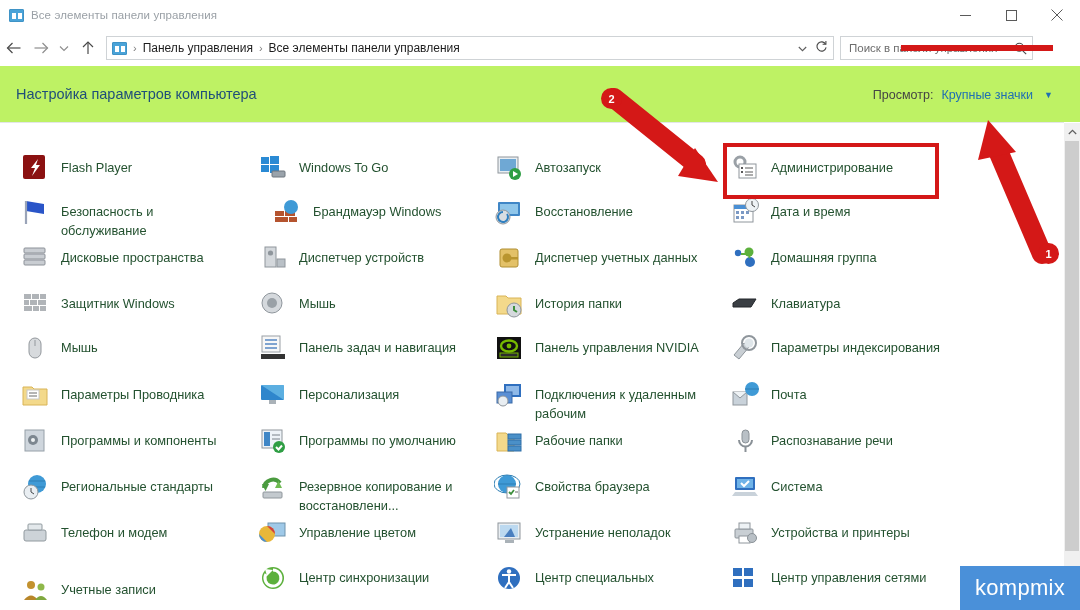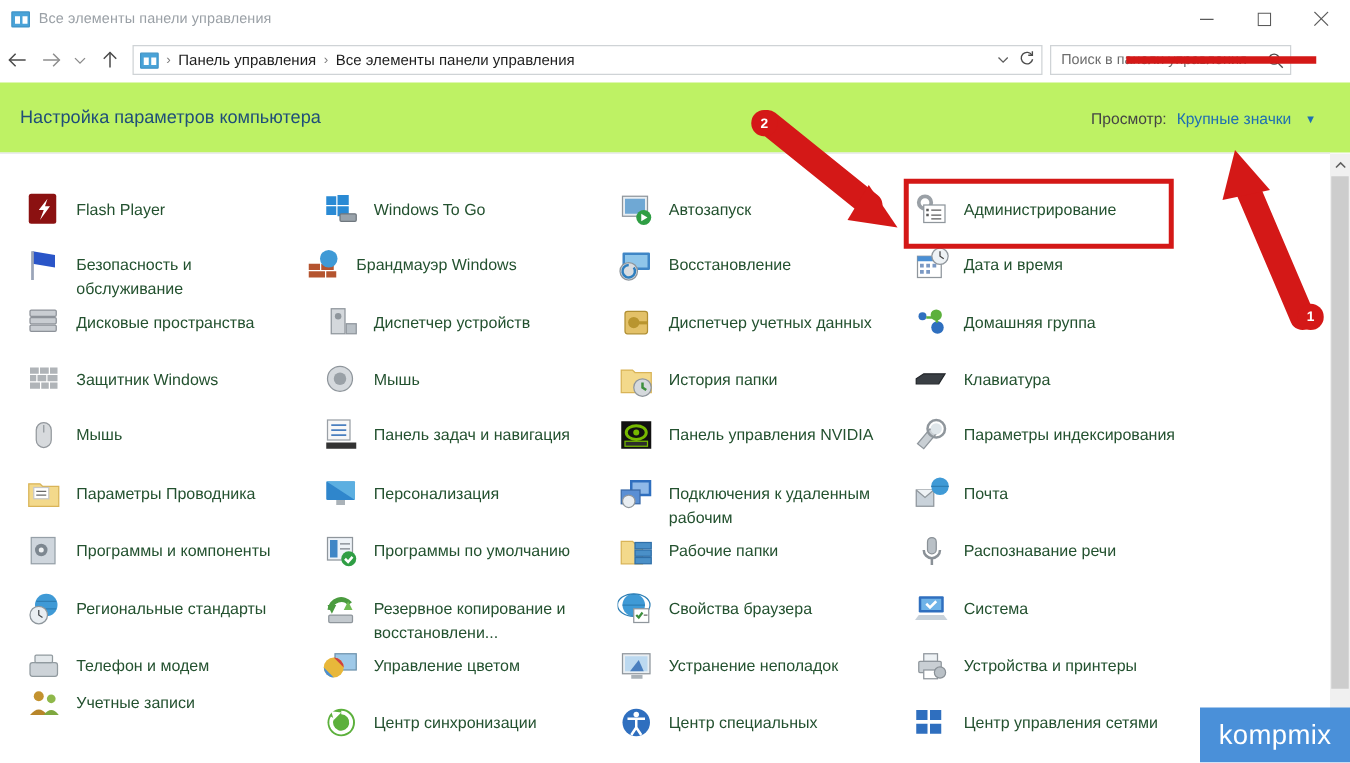--- a/index.html
+++ b/index.html
@@ -318,42 +318,42 @@
           </svg></span>
         <span class="lbl">Региональные стандарты</span>
       </div>
       <div class="item" style="left: 20px; top: 395px;">
         <span class="ico"><svg width="30" height="30" viewBox="0 0 30 30">
             <rect x="4" y="12" width="22" height="11" rx="2" fill="#cdd3d8" stroke="#919a9f"></rect>
             <rect x="8" y="6" width="14" height="6" rx="1" fill="#e3e8eb" stroke="#919a9f"></rect>
           </svg></span>
         <span class="lbl">Телефон и модем</span>
       </div>
-      <div class="item" style="left: 20px; top: 424px;">
+      <div class="item" style="left: 20px; top: 452px;">
         <span class="ico"><svg width="30" height="30" viewBox="0 0 30 30">
             <circle cx="11" cy="10" r="4" fill="#c3922f"></circle>
             <path d="M4 25 q7-9 14 0z" fill="#b8862a"></path>
             <circle cx="21" cy="12" r="3.5" fill="#8fb84a"></circle>
             <path d="M15 25 q6-8 12 0z" fill="#7fa83f"></path>
           </svg></span>
         <span class="lbl">Учетные записи</span>
       </div>
       <div class="item" style="left: 258px; top: 30px;">
         <span class="ico"><svg width="30" height="30" viewBox="0 0 30 30">
             <g fill="#2a8ad4">
               <rect x="3" y="4" width="8" height="7"></rect>
               <rect x="12" y="3" width="9" height="8"></rect>
               <rect x="3" y="12" width="8" height="7"></rect>
               <rect x="12" y="12" width="9" height="8"></rect>
             </g>
             <rect x="14" y="18" width="13" height="6" rx="1" fill="#9aa3ab" stroke="#6f777e"></rect>
           </svg></span>
         <span class="lbl">Windows To Go</span>
       </div>
-      <div class="item" style="left: 244px; top: 74px;">
+      <div class="item" style="left: 272px; top: 74px;">
         <span class="ico"><svg width="30" height="30" viewBox="0 0 30 30">
             <g fill="#b5542f">
               <rect x="3" y="14" width="9" height="5"></rect>
               <rect x="13" y="14" width="10" height="5"></rect>
               <rect x="3" y="20" width="13" height="5"></rect>
               <rect x="17" y="20" width="8" height="5"></rect>
             </g>
             <circle cx="19" cy="10" r="7" fill="#3f9ad6"></circle>
           </svg></span>
         <span class="lbl">Брандмауэр Windows</span>

